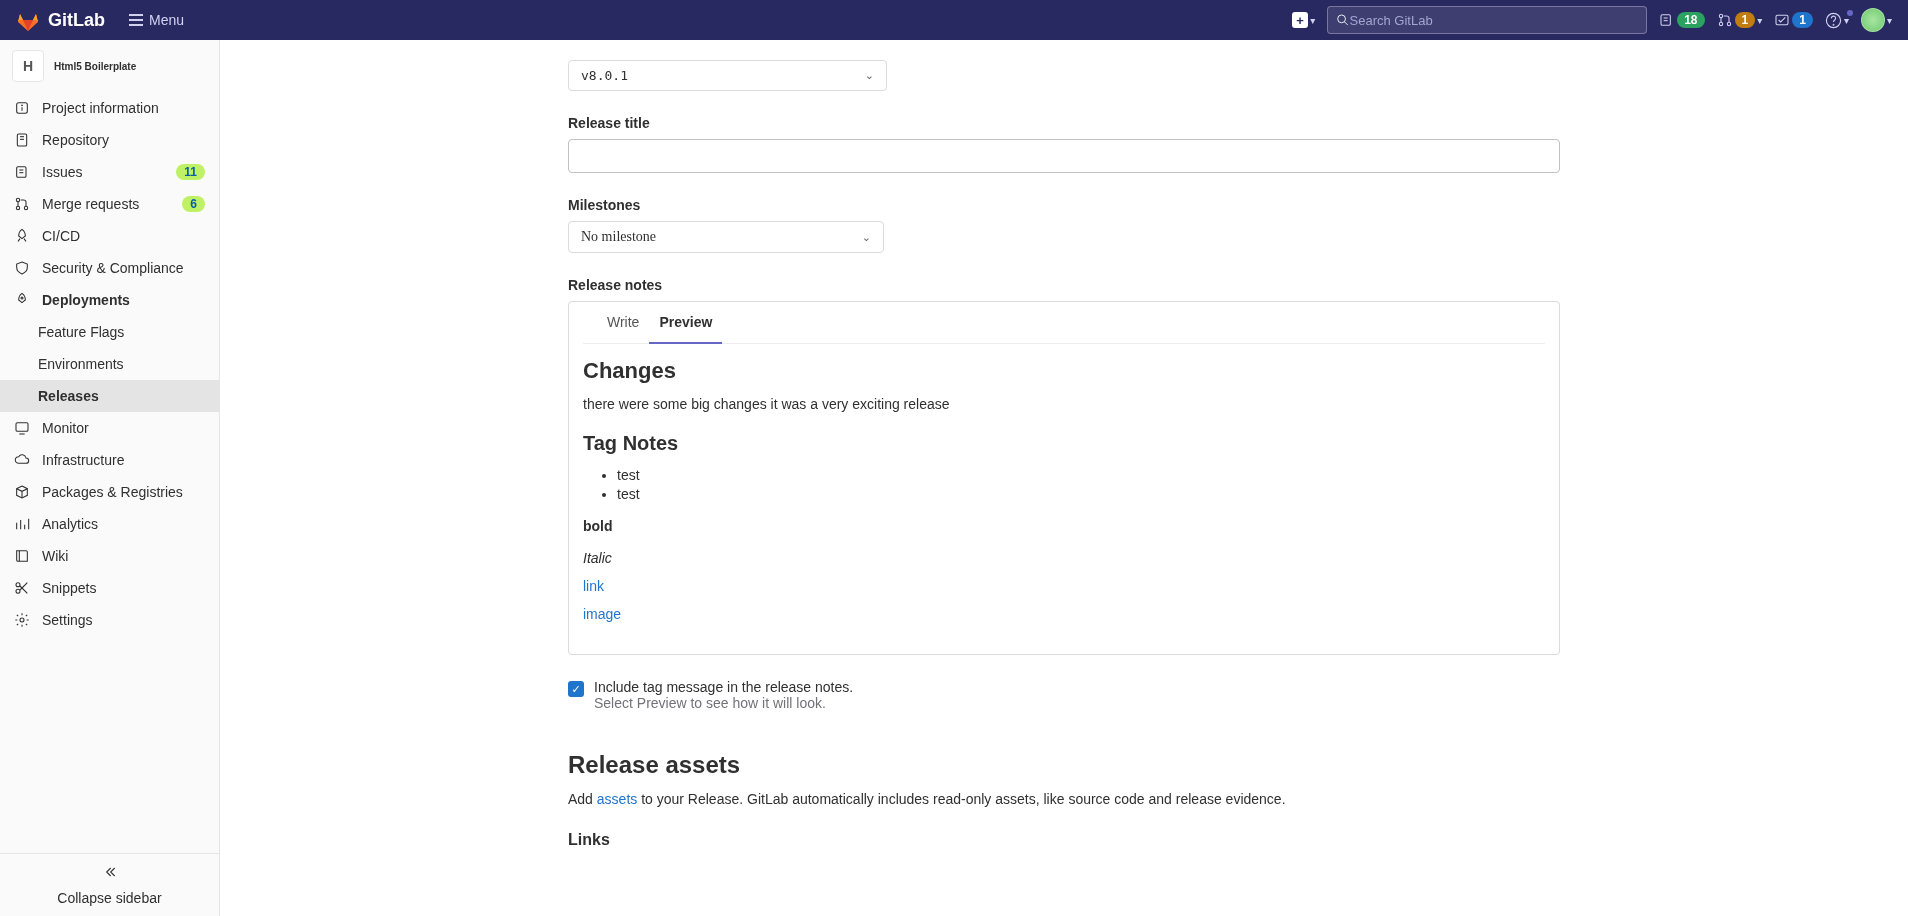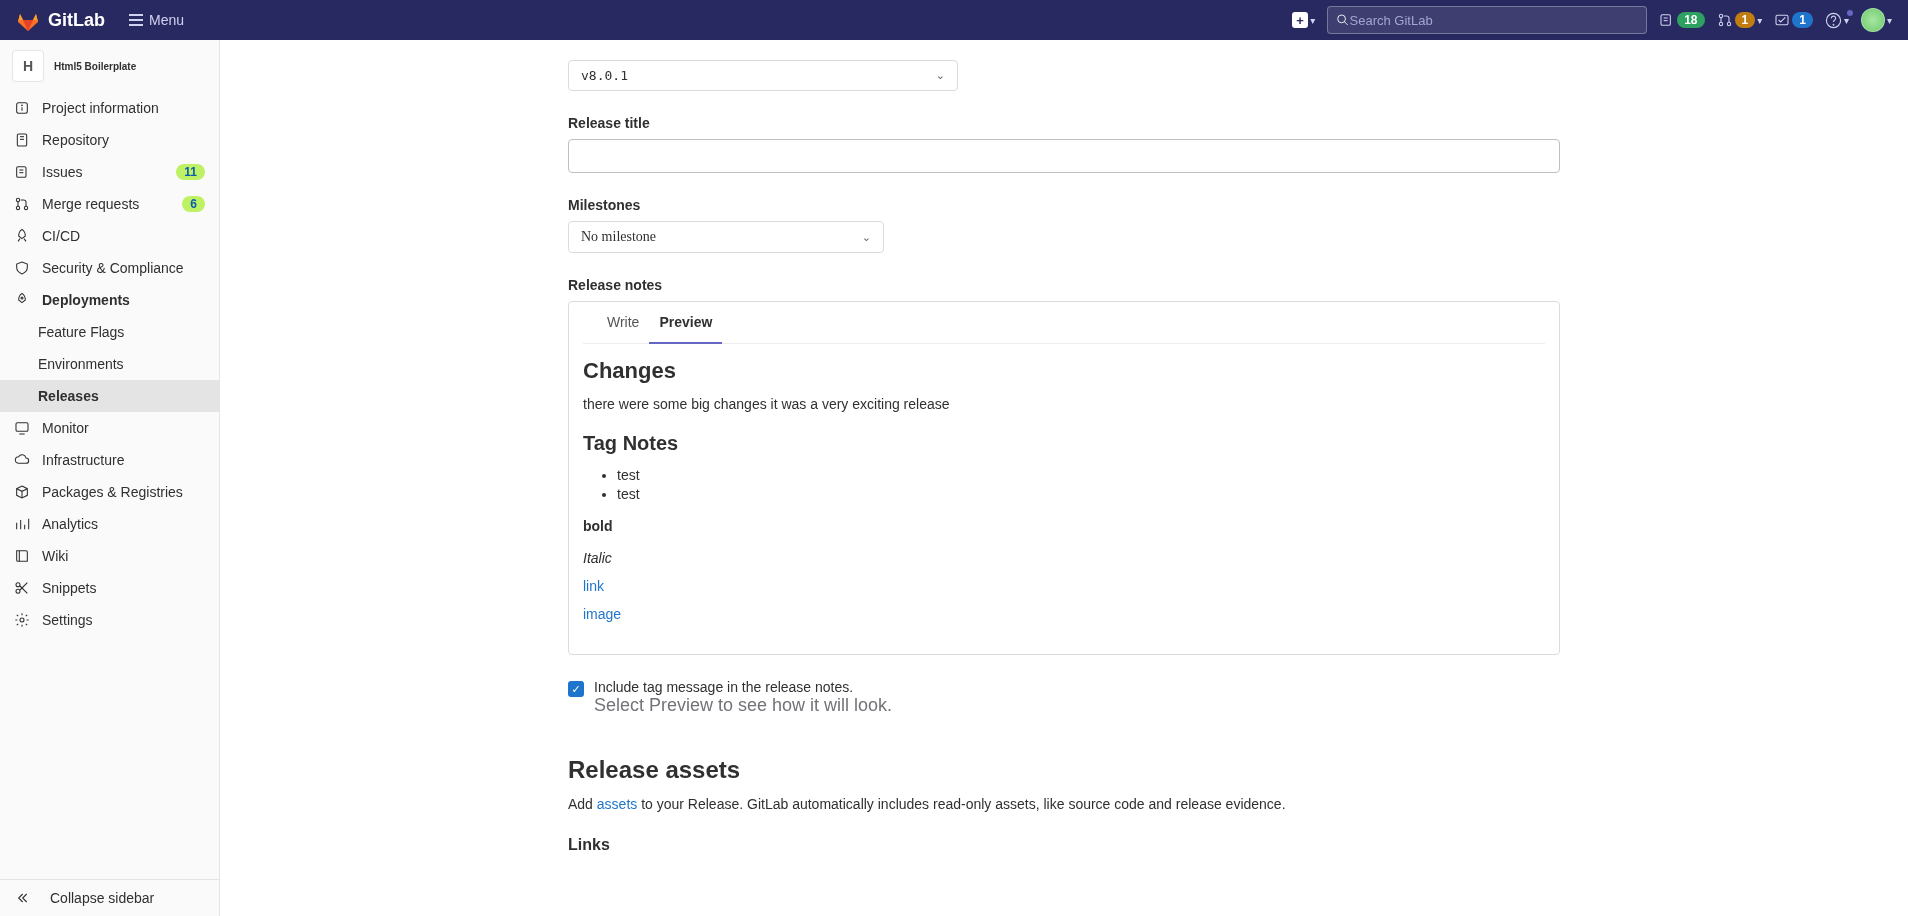--- a/index.html
+++ b/index.html
@@ -35,29 +35,29 @@
 .sidebar-scroll { flex: 1; overflow-y: auto; }
 .project-header { display: flex; align-items: center; gap: 10px; padding: 10px 12px; }
 .project-avatar { width: 32px; height: 32px; background: #fff; border: 1px solid #e5e5e5; border-radius: 4px; display: flex; align-items: center; justify-content: center; font-weight: 600; color: #555; }
 .project-name { font-weight: 600; font-size: 10px; }
 .sidebar-item { display: flex; align-items: center; gap: 12px; padding: 8px 14px; color: #303030; cursor: pointer; font-size: 14px; }
 .sidebar-item.sub { padding-left: 38px; }
 .sidebar-item.active { background: #e4e4e4; font-weight: 600; }
 .sidebar-item .icon { width: 16px; height: 16px; flex-shrink: 0; }
 .sidebar-item .count-badge { margin-left: auto; background: #bef264; color: #0b5cad; border-radius: 10px; padding: 1px 8px; font-size: 12px; font-weight: 600; }
 .sidebar-footer { border-top: 1px solid #e5e5e5; }
-.collapse-btn { display: flex; align-items: center; gap: 20px; padding: 10px 14px; cursor: pointer; }
+.collapse-btn { display: flex; align-items: center; gap: 10px; padding: 10px 14px; cursor: pointer; flex-direction: column; }
 
 
 .main { flex: 1; overflow-y: auto; padding: 20px 0; }
 .content { max-width: 1024px; margin: 0 auto; padding: 0 16px; }
 .form-group { margin-bottom: 24px; }
 .form-label { display: block; font-weight: 600; margin-bottom: 8px; font-size: 14px; }
 .dropdown { border: 1px solid #dbdbdb; border-radius: 4px; padding: 7px 12px; display: flex; align-items: center; justify-content: space-between; background: #fff; cursor: pointer; font-size: 14px; }
-.dropdown.small { width: 390px; text-align: right; }
+.dropdown.small { width: 319px; text-align: right; }
 .dropdown.medium { width: 316px; font-family: Liberation Serif, serif; }
 .dropdown .mono { font-family: Menlo, Monaco, Consolas, monospace; font-size: 13px; }
 .text-input { width: 100%; border: 1px solid #c0c0c0; border-radius: 4px; padding: 8px 12px; font-size: 14px; }
 
 
 .editor-box { border: 1px solid #dbdbdb; border-radius: 4px; }
 .tabs { display: flex; padding: 0 14px; border-bottom: 1px solid #eee; margin: 0 14px; }
 .tab { padding: 12px 10px; cursor: pointer; font-size: 14px; color: #555; }
 .tab.active { font-weight: 600; color: #303030; border-bottom: 2px solid #6666c4; margin-bottom: -1px; }
 .preview-body { padding: 10px 14px 20px; }
@@ -66,21 +66,21 @@
 .preview-body p { margin: 10px 0; font-size: 14px; }
 .preview-body ul { margin: 8px 0 8px 34px; list-style: disc; }
 .preview-body ul li { margin: 3px 0; font-size: 14px; }
 .preview-body .bold-line { font-weight: 700; margin: 16px 0; }
 .preview-body .italic-line { font-style: italic; margin: 12px 0; }
 .preview-body a.link { color: #1f75cb; display: block; margin: 12px 0; text-decoration: none; }
 
 
 .check-row { display: flex; gap: 10px; margin-bottom: 40px; }
 .checkbox { width: 16px; height: 16px; background: #1f75cb; border-radius: 3px; display: flex; align-items: center; justify-content: center; color: #fff; font-size: 11px; flex-shrink: 0; margin-top: 2px; }
-.check-text .help { color: #737278; font-size: 18px; }
+.check-text .help { color: #737278; font-size: 14px; }
 
 
 .section-title { font-size: 24px; font-weight: 600; margin-bottom: 12px; }
 .asset-desc { font-size: 14px; margin-bottom: 24px; }
 .asset-desc a { color: #1f75cb; text-decoration: none; }
 .links-title { font-weight: 600; font-size: 16px; }
 
 .chevron { font-size: 11px; color: #666; }
 
 svg.icon { stroke: currentColor; fill: none; stroke-width: 1.6; }

